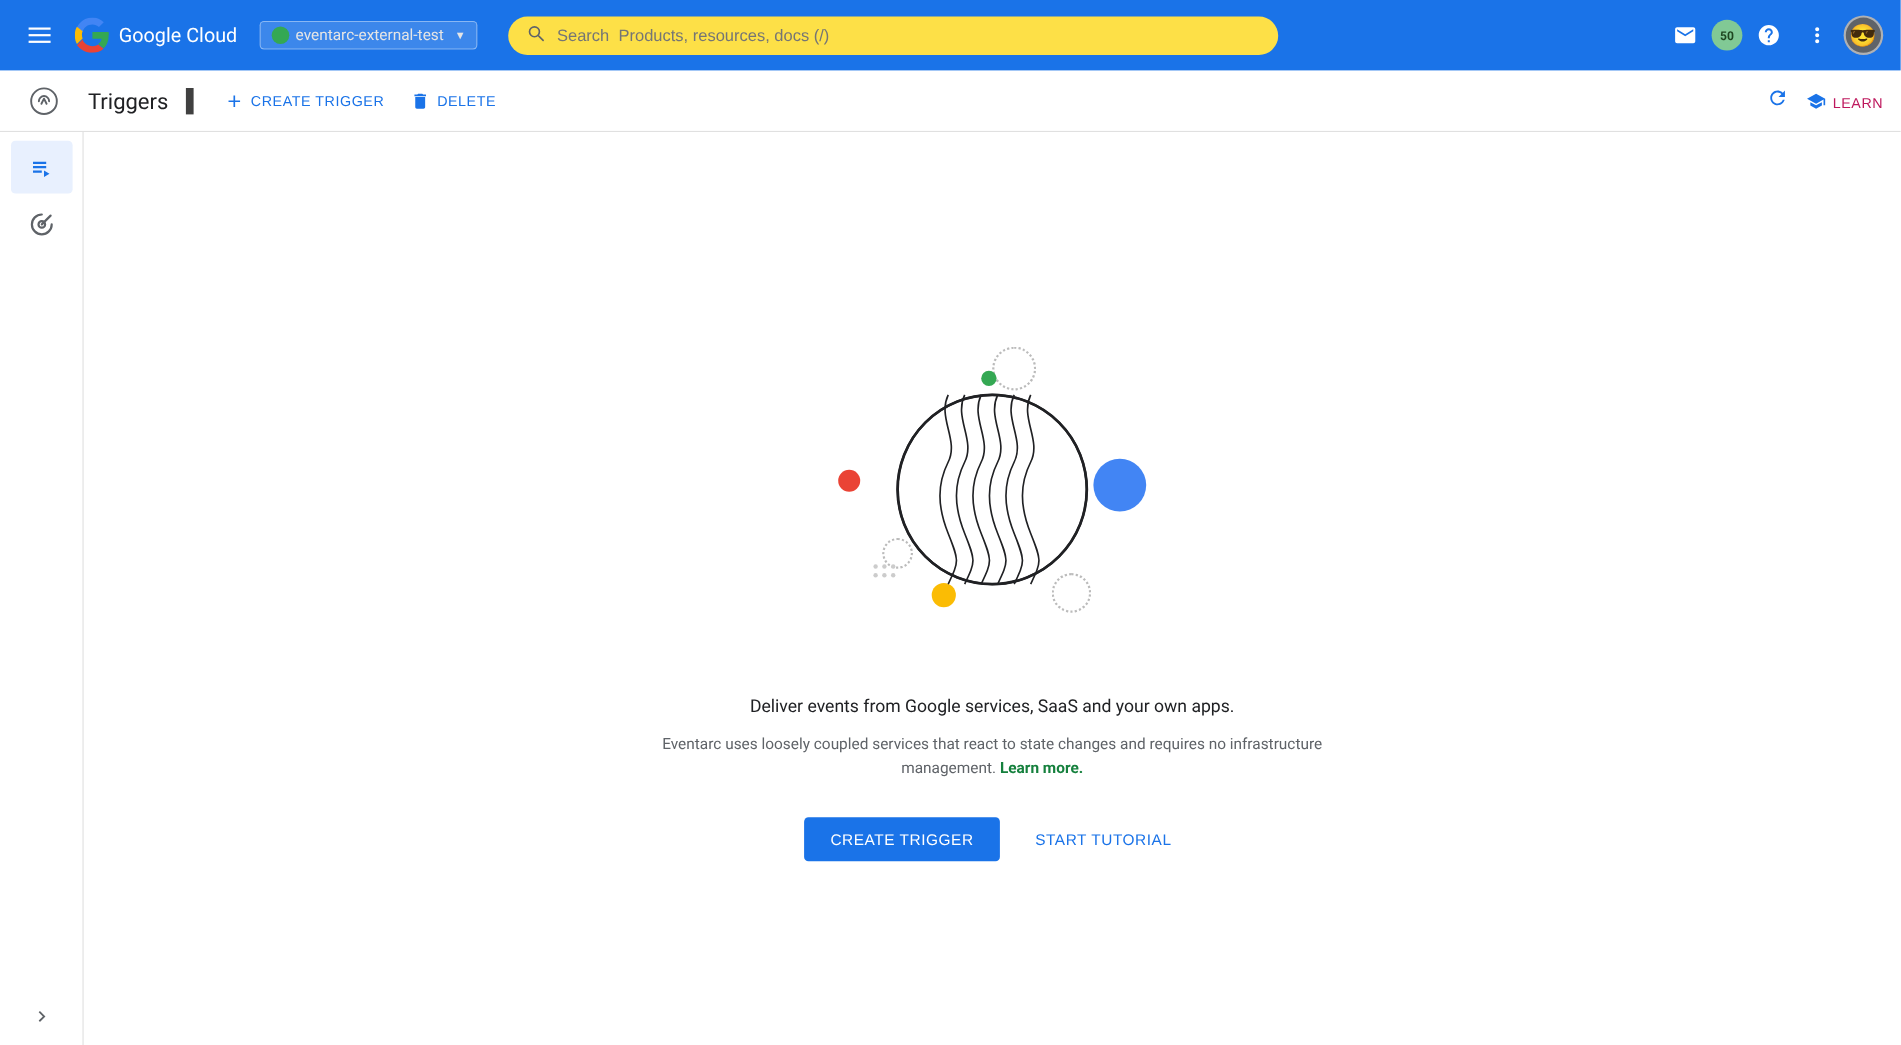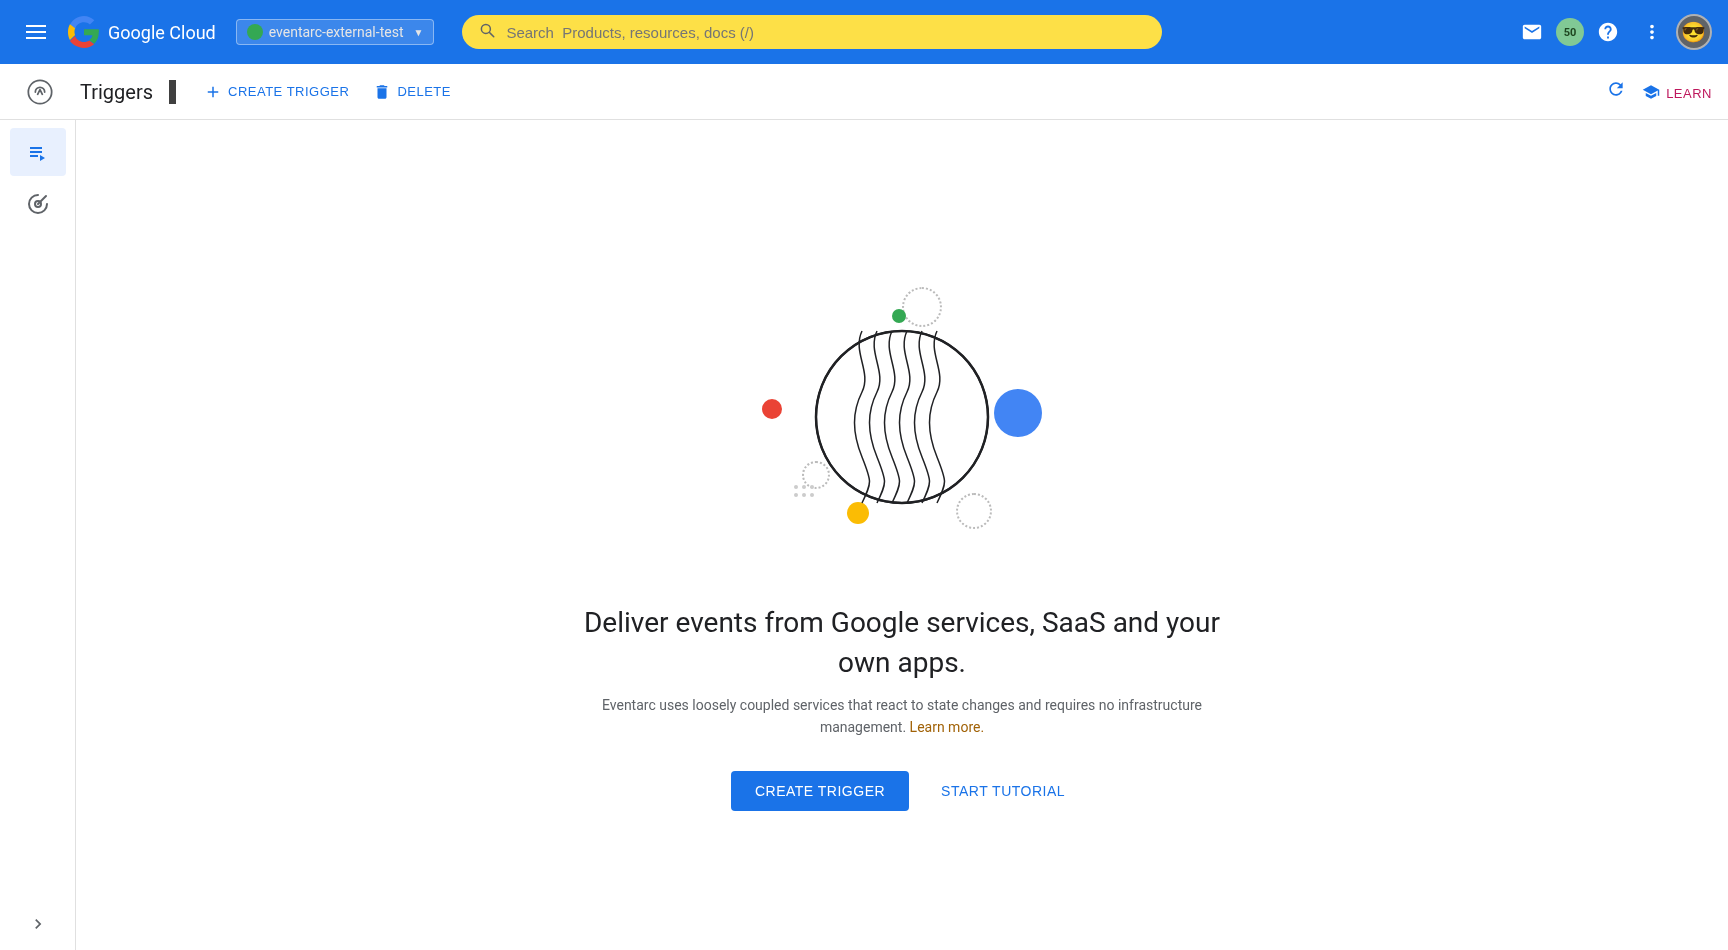--- a/index.html
+++ b/index.html
@@ -152,27 +152,27 @@
       border: 2px dotted #bbb;
     }
 
     
     .text-section {
       text-align: center;
       max-width: 640px;
       margin-bottom: 32px;
     }
     .main-heading {
-      font-size: 28px; font-weight: 400; color: #202124;
+      font-size: 16px; font-weight: 400; color: #202124;
       margin-bottom: 12px; line-height: 1.4;
     }
     .sub-text {
       font-size: 14px; color: #5f6368; line-height: 1.6;
     }
-    .learn-link { color: #a16207; text-decoration: none; }
+    .learn-link { color: #15803d; text-decoration: none; font-weight: bold; }
 
     
     .action-buttons { display: flex; gap: 24px; align-items: center; }
     .btn-primary {
       background: #1a73e8; color: #fff;
       border: none; border-radius: 4px;
       padding: 12px 24px;
       font-size: 14px; font-weight: 500;
       cursor: pointer; letter-spacing: 0.5px;
       text-transform: uppercase;

